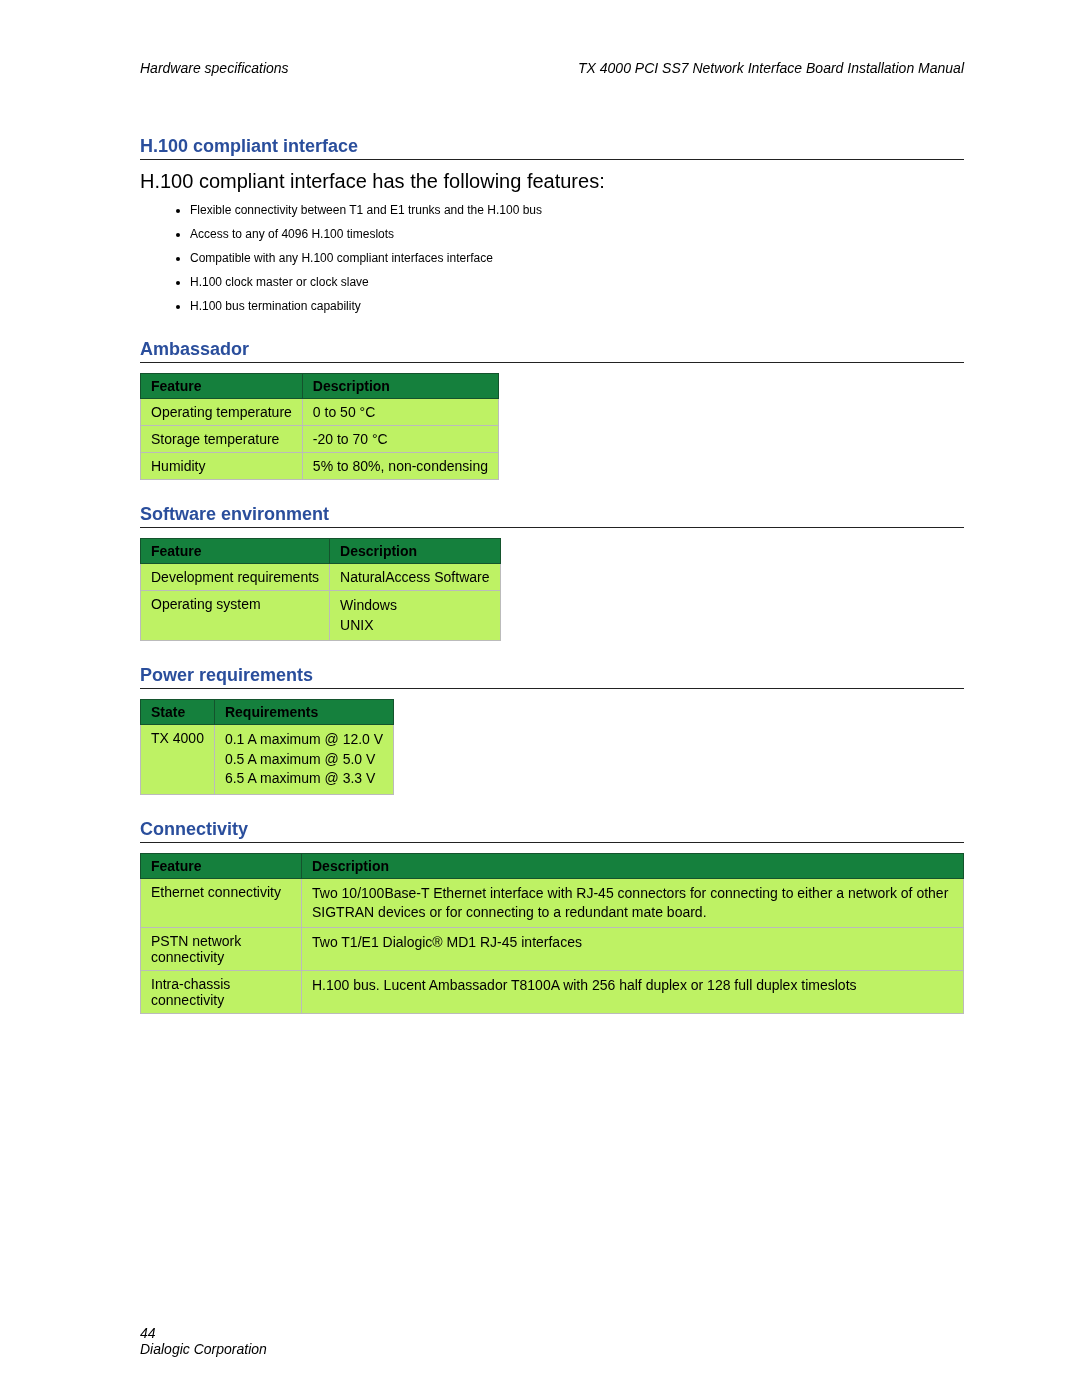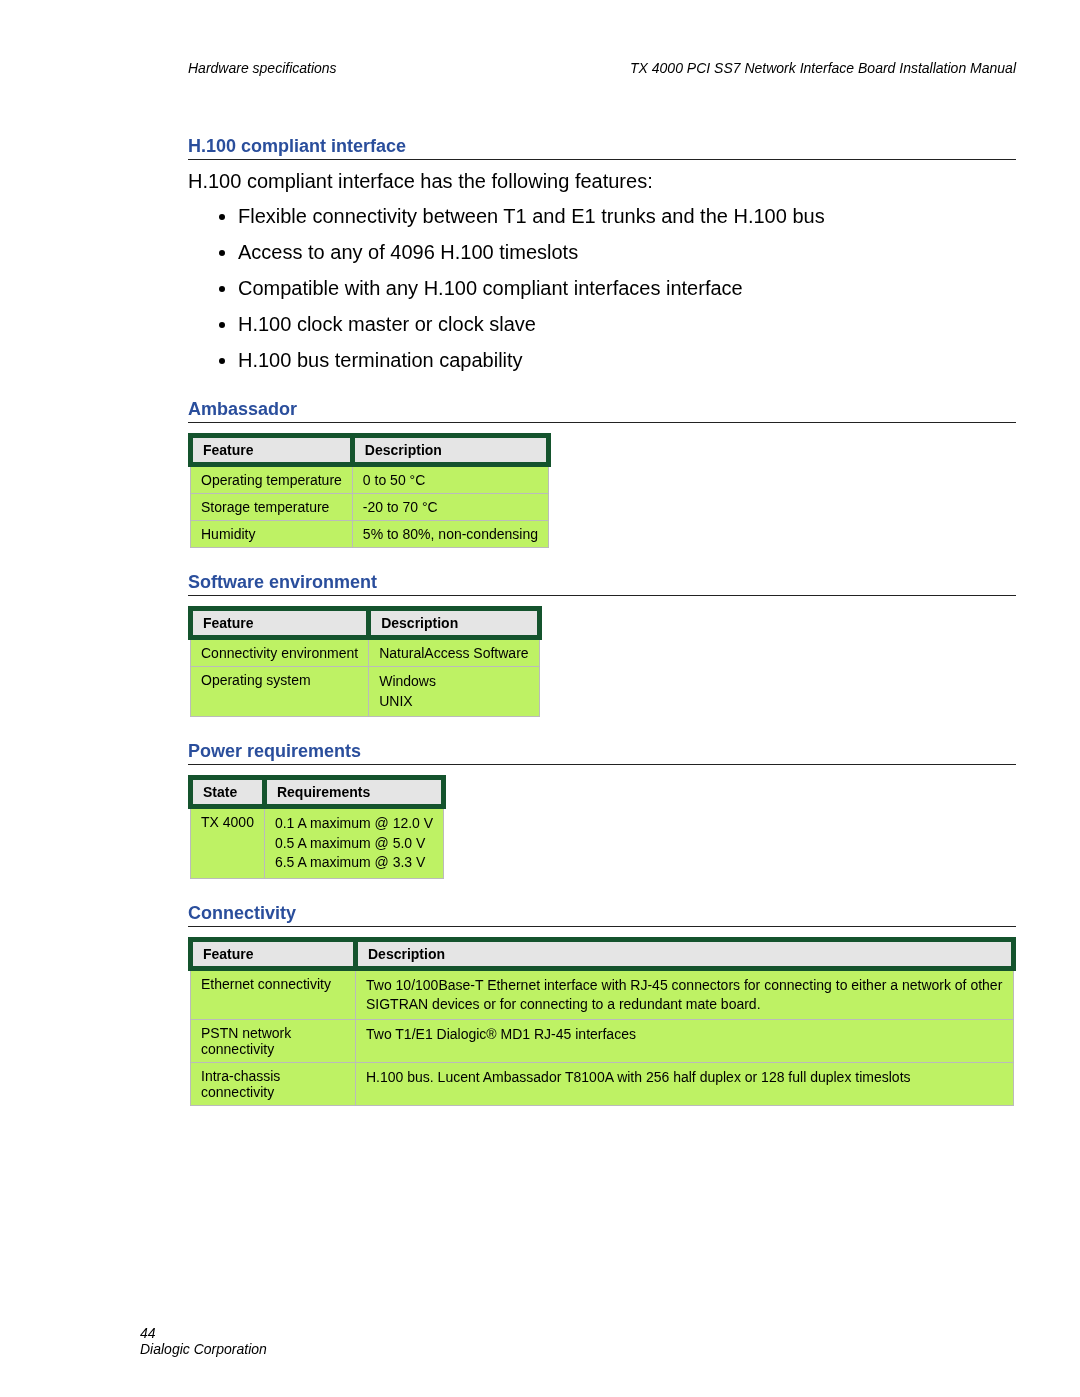--- a/index.html
+++ b/index.html
@@ -6,22 +6,21 @@
     margin: 0;
     padding: 0;
     background: #fff;
     font-family: Verdana, Geneva, sans-serif;
     color: #000;
     width: 1080px;
     height: 1397px;
     box-sizing: border-box;
   }
   .page {
-    padding: 60px 64px 40px 140px;
-    margin-left: 48px;
+    padding: 60px 116px 40px 140px;
   }
   .hdr {
     display: flex;
     justify-content: space-between;
     font-style: italic;
     font-size: 14px;
     color: #000;
     margin-bottom: 60px;
   }
   .section-title {
@@ -35,35 +34,35 @@
   }
   .intro {
     font-size: 20px;
     margin: 8px 0 8px 0;
   }
   ul.bullets {
     margin: 0 0 10px 30px;
     padding: 0 0 0 20px;
   }
   ul.bullets li {
-    font-size: 20px;
+    font-size: 12px;
     margin: 6px 0;
     line-height: 1.5;
   }
   table.spec {
     border-collapse: collapse;
     margin: 6px 0 10px 0;
     font-size: 14px;
   }
   table.spec th {
-    background: #e5e5e5;
+    background: #15803d;
     text-align: left;
     font-weight: bold;
     padding: 4px 10px;
-    border: 5px solid #14532d;
+    border: 1px solid #14532d;
   }
   table.spec td {
     padding: 5px 10px;
     border: 1px solid #bbb;
     vertical-align: top;
     background: #bef264;
   }
   .connect-table {
     width: 100%;
   }
@@ -129,21 +128,21 @@
     </table>
 
   <div class="section-title">Software environment</div>
   <table class="spec">
     <tbody>
         <tr>
       <th>Feature</th>
       <th>Description</th>
     </tr>
     <tr>
-      <td>Connectivity environment</td>
+      <td>Development requirements</td>
       <td>NaturalAccess Software</td>
     </tr>
     <tr>
       <td>Operating system</td>
       <td class="multiline">Windows
 UNIX</td>
     </tr>
   </tbody>
     </table>
 

